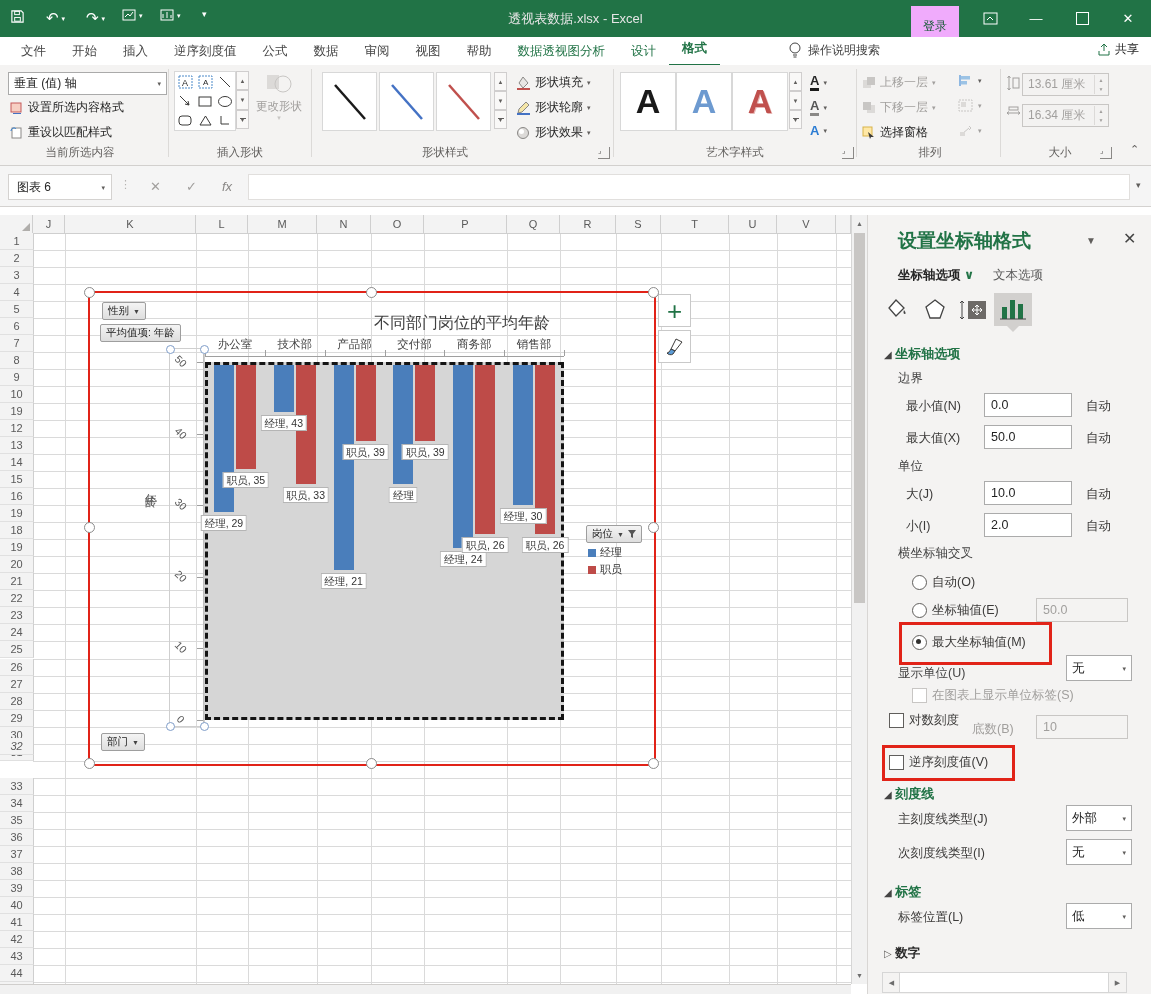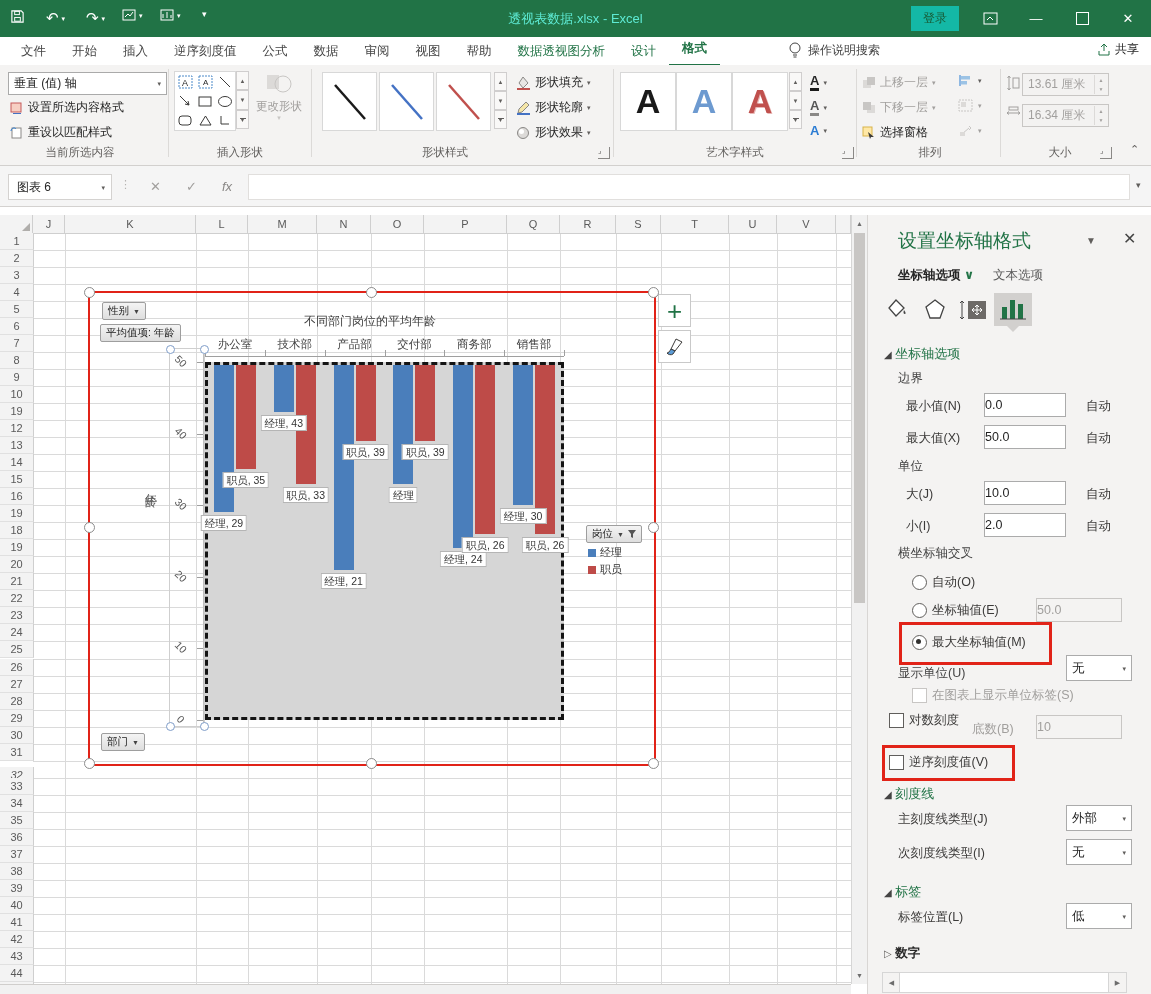--- a/index.html
+++ b/index.html
@@ -2,22 +2,22 @@
 <html><head>
 <meta charset="utf-8">
 <style>
   html,body{margin:0;padding:0;background:#fff;font-family:"Liberation Sans","DejaVu Sans",sans-serif;}
   #app{position:relative;width:1151px;height:994px;overflow:hidden;background:#fff;font-size:12px;color:#262626;}
   .abs{position:absolute;}
   
   #titlebar{position:absolute;left:0;top:0;width:1151px;height:37px;background:#217346;color:#fff;}
   .qat{position:absolute;top:9px;display:flex;align-items:center;gap:3px;color:#fff;}
   .caret{font-size:7px;line-height:1;}
-  #tb-title{position:absolute;left:0;right:0;top:10px;text-align:center;font-size:13px;color:#5eead4;}
-  #signin{position:absolute;right:192px;top:6px;background:#14b8a6;color:#185c37;padding:4px 12px;font-size:12px;}
+  #tb-title{position:absolute;left:0;right:0;top:10px;text-align:center;font-size:13px;color:#e5e5e5;}
+  #signin{position:absolute;right:192px;top:6px;background:#f0abfc;color:#185c37;padding:12px 12px;font-size:12px;}
   .winbtn{position:absolute;top:0;width:46px;height:37px;display:flex;align-items:center;justify-content:center;color:#fff;font-size:13px;}
   
   #tabrow{position:absolute;left:0;top:37px;width:1151px;height:28px;background:#fff;border-bottom:1px solid #e1dfdd;}
   #tabs{position:absolute;left:8px;top:0;display:flex;height:28px;align-items:center;}
   .tab{padding:0 13px;font-size:12.5px;color:#444;height:28px;line-height:28px;white-space:nowrap;}
   .tab.ctx{color:#217346;}
   .tab.active{color:#217346;font-weight:bold;border-bottom:3px solid #217346;line-height:25px;}
   #searchbox{position:absolute;left:788px;top:4px;display:flex;align-items:center;gap:6px;color:#444;}
   #share{position:absolute;right:12px;top:4px;display:flex;align-items:center;gap:4px;color:#262626;}
   
@@ -54,22 +54,22 @@
   .handle{position:absolute;width:9px;height:9px;border-radius:50%;background:#fff;border:1px solid #8c8c8c;z-index:6;}
   .axhandle{position:absolute;width:7px;height:7px;border-radius:50%;background:#fff;border:1px solid #7f9dc9;z-index:6;}
   .qbtn{position:absolute;width:31px;height:31px;background:#fff;border:1px solid #c9c9c9;display:flex;align-items:center;justify-content:center;z-index:5;}
   
   #vscroll{position:absolute;left:851px;top:215px;width:16px;height:769px;background:#f1f1f1;border-left:1px solid #d6d6d6;}
   .sbtn{position:absolute;left:0;width:15px;height:16px;color:#6d6d6d;font-size:7px;display:flex;align-items:center;justify-content:center;background:#f1f1f1;}
   #vthumb{position:absolute;left:2px;top:18px;width:11px;height:370px;background:#c8c6c4;}
   #bottomstrip{position:absolute;left:0;top:984px;width:851px;height:10px;background:#f1f1f1;border-top:1px solid #d0cecc;}
   
   #pane{position:absolute;left:867px;top:215px;width:284px;height:779px;background:#f4f3f2;border-left:1px solid #d8d6d4;font-size:12.5px;color:#3b3a39;}
-  .pane-green{color:#217346;font-weight:normal;}
-  .pinput{position:absolute;background:#fff;border:1px solid #ababab;font-size:12.5px;color:#1f1f1f;display:flex;align-items:center;}
+  .pane-green{color:#217346;font-weight:bold;}
+  .pinput{position:absolute;background:#fff;border:1px solid #ababab;font-size:12.5px;color:#1f1f1f;display:flex;align-items:center;padding-left:6px;}
   .pinput.pdis{background:#f4f3f2;border-color:#c8c6c4;color:#a19f9d;}
   .pdrop{position:absolute;background:#fff;border:1px solid #ababab;font-size:12.5px;color:#1f1f1f;display:flex;align-items:center;justify-content:space-between;padding:0 5px;}
   .radio{position:absolute;width:13px;height:13px;border:1px solid #605e5c;border-radius:50%;background:#fff;}
   .radio.sel::after{content:"";position:absolute;left:3px;top:3px;width:5px;height:5px;border-radius:50%;background:#323130;}
   .check{position:absolute;width:13px;height:13px;border:1px solid #605e5c;background:#fff;}
   .check.cdis{border-color:#c8c6c4;}
   .redbox{position:absolute;border:3px solid #e12318;z-index:8;}
   .ptxt{position:absolute;white-space:nowrap;}
   .pgray{color:#a19f9d;}
 </style>
@@ -491,21 +491,21 @@
       <div class="rowhdr" style="top: 460.52px; height: 16.02px;">27</div>
       <div class="gline-h" style="left: 33px; top: 477.54px; width: 818px;"></div>
       <div class="rowhdr" style="top: 477.54px; height: 16.02px;">28</div>
       <div class="gline-h" style="left: 33px; top: 494.56px; width: 818px;"></div>
       <div class="rowhdr" style="top: 494.56px; height: 16.02px;">29</div>
       <div class="gline-h" style="left: 33px; top: 511.58px; width: 818px;"></div>
       <div class="rowhdr" style="top: 511.58px; height: 16.02px;">30</div>
       <div class="gline-h" style="left: 33px; top: 528.6px; width: 818px;"></div>
       <div class="rowhdr" style="top: 528.6px; height: 16.02px; text-align: center;">31</div>
       <div class="gline-h" style="left: 33px; top: 545.62px; width: 818px;"></div>
-      <div class="rowhdr" style="top: 552px; height: 16.02px; font-style: italic;">32</div>
+      <div class="rowhdr" style="top: 523px; height: 16.02px; font-style: italic;">32</div>
       <div class="gline-h" style="left: 33px; top: 562.64px; width: 818px;"></div>
       <div class="rowhdr" style="top: 562.64px; height: 16.02px;">33</div>
       <div class="gline-h" style="left: 33px; top: 579.66px; width: 818px;"></div>
       <div class="rowhdr" style="top: 579.66px; height: 16.02px;">34</div>
       <div class="gline-h" style="left: 33px; top: 596.68px; width: 818px;"></div>
       <div class="rowhdr" style="top: 596.68px; height: 16.02px;">35</div>
       <div class="gline-h" style="left: 33px; top: 613.7px; width: 818px;"></div>
       <div class="rowhdr" style="top: 613.7px; height: 16.02px;">36</div>
       <div class="gline-h" style="left: 33px; top: 630.72px; width: 818px;"></div>
       <div class="rowhdr" style="top: 630.72px; height: 16.02px;">37</div>
@@ -531,21 +531,21 @@
       <span style="color:#217346;font-size:26px;font-weight:300;line-height:20px">+</span>
     </div>
 <div class="qbtn" style="left:658px;top:330px">
   <svg width="20" height="20" viewBox="0 0 20 20">
         <path d="M11 2l6 3-7 9-4-2z" fill="#fff" stroke="#3b3a39"></path>
         <path d="M6 12l4 2-2 3c-2 1.5-5 .5-6-1 1.5 0 2.5-1.5 4-4z" fill="#5b9bd5" stroke="#3b3a39"></path>
       </svg>
 </div>
 
 <div id="chart">
-      <div style="position: absolute; left: 100px; top: 20px; width: 360px; text-align: center; font-size: 12px; color: rgb(64, 64, 64); white-space: nowrap;">不同部门岗位的平均年龄</div>
+      <div style="position: absolute; left: 100px; top: 20px; width: 360px; text-align: right; font-size: 16px; color: rgb(64, 64, 64); white-space: nowrap;">不同部门岗位的平均年龄</div>
       <div class="fieldbtn" style="left: 12px; top: 9px;">
         <span>性别</span>
         <span style="font-size:7px;color:#444">▼</span>
       </div>
       <div class="fieldbtn" style="left: 10px; top: 31px;">平均值项: 年龄</div>
       <div class="fieldbtn" style="left: 11px; top: 440px;">
         <span>部门</span>
         <span style="font-size:7px;color:#444">▼</span>
       </div>
       <div style="position: absolute; left: 115px; top: 69px; width: 353px; height: 352px; background: rgb(214, 214, 214); border: 3px dashed rgb(20, 20, 20);"></div>
@@ -632,21 +632,21 @@
     </div>
 
 <div id="vscroll">
   <div class="sbtn" style="top:0">▲</div>
   <div id="vthumb"></div>
   <div class="sbtn" style="top:752px">▼</div>
 </div>
 <div id="bottomstrip"></div>
 
 <div id="pane">
-  <div class="ptxt pane-green" style="left:30px;top:13px;font-size:19px;font-weight:normal">设置坐标轴格式</div>
+  <div class="ptxt pane-green" style="left:30px;top:13px;font-size:19px;font-weight:bold">设置坐标轴格式</div>
   <div class="ptxt" style="left:218px;top:20px;color:#605e5c;font-size:10px">▼</div>
   <div class="ptxt" style="left:255px;top:14px;color:#444;font-size:16px">✕</div>
 
   <div class="ptxt" style="left:30px;top:52px;font-weight:bold;color:#262626">
     <span>坐标轴选项</span> <span style="color:#217346">∨</span>
   </div>
   <div class="ptxt" style="left:125px;top:52px;color:#595959">文本选项</div>
 
   <div class="ptxt" style="left:16px;top:82px">
     <svg width="26" height="24" viewBox="0 0 26 24">

